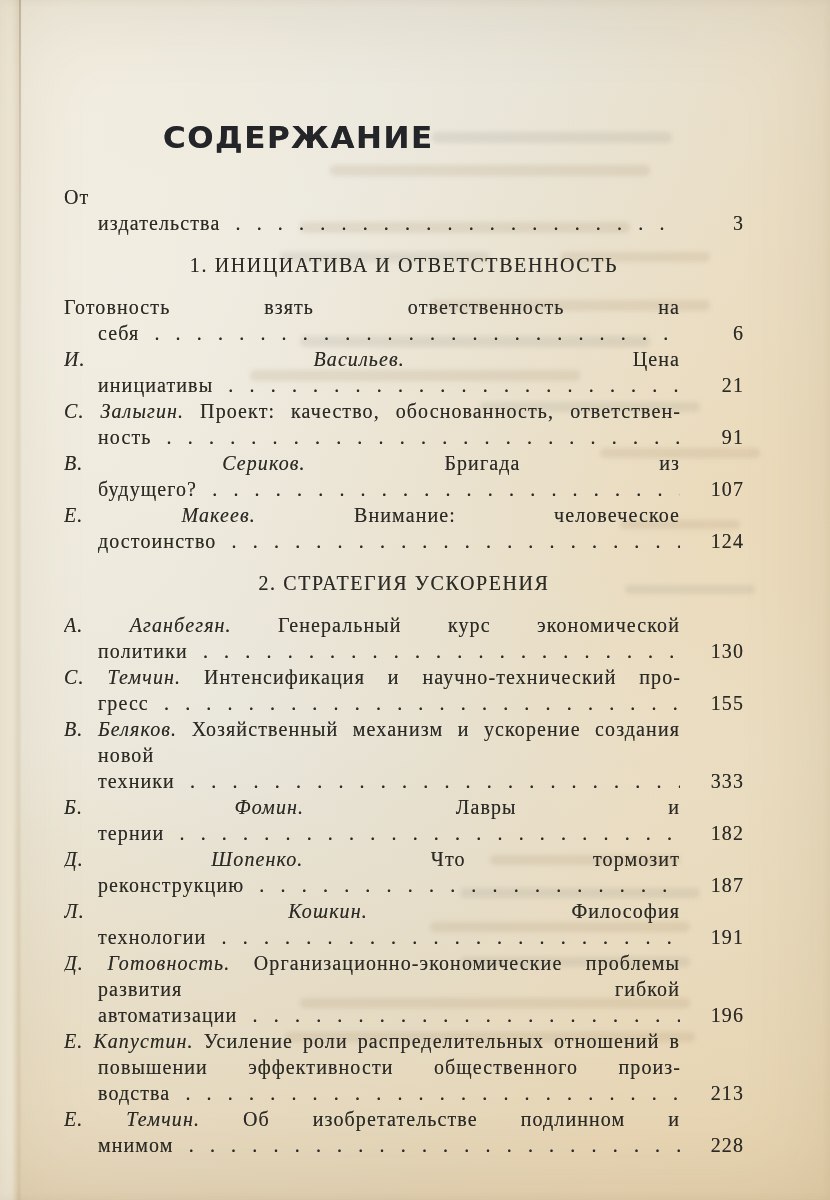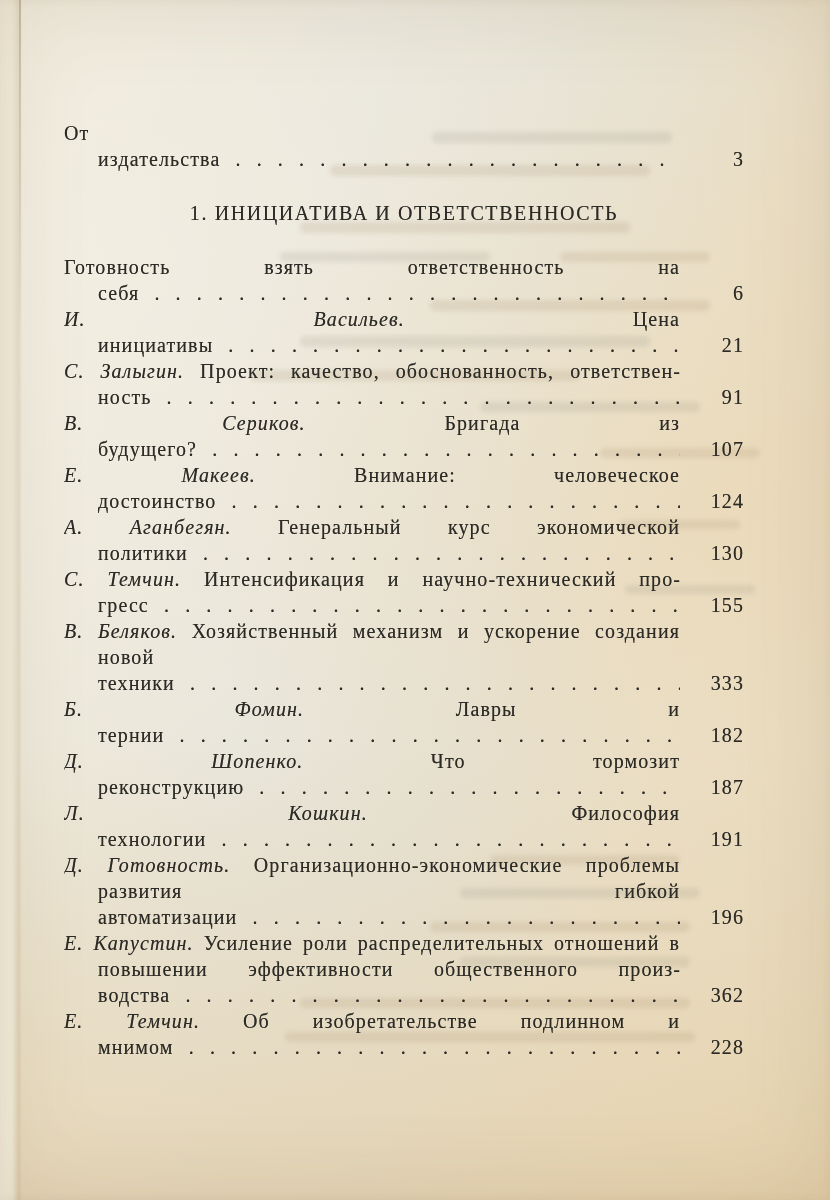--- a/index.html
+++ b/index.html
@@ -38,21 +38,21 @@
     color:#2b2a25; font-size:20px; line-height:26px; letter-spacing:1.1px;
     text-shadow: 0 0 0.5px rgba(43,42,38,0.55);
   }
 
   .title {
     margin:0 0 30px 99px;
     font-family:"DejaVu Sans", sans-serif; font-weight:bold;
     font-size:31px; line-height:34px; letter-spacing:1.5px; color:#242529;
   }
 
-  .heading { text-align:center; margin:28px 0; letter-spacing:1.6px; white-space:nowrap; }
+  .heading { text-align:center; margin:16px 0; letter-spacing:1.6px; white-space:nowrap; }
 
   .entry { position:relative; padding-right:64px; }
   .entry .inner {
     text-align:justify; overflow:hidden;
     padding-left:34px; text-indent:-34px;
   }
   .author { font-style:italic; }
   .dots { white-space:nowrap; word-spacing:9px; }
   .pg { position:absolute; right:0; bottom:0; line-height:26px; }
 
@@ -82,20 +82,21 @@
     <div class="ghost g-warm" style="left:490px;top:855px;width:190px;height:10px;"></div>
     <div class="ghost g-cool" style="left:460px;top:888px;width:240px;height:10px;"></div>
     <div class="ghost g-warm" style="left:430px;top:922px;width:260px;height:10px;"></div>
     <div class="ghost g-cool" style="left:460px;top:957px;width:230px;height:10px;"></div>
     <div class="ghost g-warm" style="left:300px;top:998px;width:390px;height:10px;"></div>
     <div class="ghost g-warm" style="left:285px;top:1032px;width:410px;height:10px;"></div>
   </div>
 
   <div class="content">
 
+    <h1 class="title">СОДЕРЖАНИЕ</h1>
 
     <div class="entry front">
       <div class="inner"><span class="etitle">От издательства</span><span class="dots">&nbsp;. . . . . . . . . . . . . . . . . . . . . . . . . . . . . . . . . . . . . . . . . . . . . . . . . . . . . . . . . . . . </span></div>
       <span class="pg">3</span>
     </div>
 
     <div id="sections">
         <div class="heading">1. ИНИЦИАТИВА И ОТВЕТСТВЕННОСТЬ</div>
         <div class="entry">
           <div class="inner"><span class="etitle">Готовность взять ответственность на себя</span><span class="dots">&nbsp;. . . . . . . . . . . . . . . . . . . . . . . . . . . . . . . . . . . . . . . . . . . . . . . . . . . . . . . . . . . . </span></div>
@@ -110,20 +111,21 @@
           <span class="pg">91</span>
         </div>
         <div class="entry">
           <div class="inner"><span class="author">В. Сериков.</span> <span class="etitle">Бригада из будущего?</span><span class="dots">&nbsp;. . . . . . . . . . . . . . . . . . . . . . . . . . . . . . . . . . . . . . . . . . . . . . . . . . . . . . . . . . . . </span></div>
           <span class="pg">107</span>
         </div>
         <div class="entry">
           <div class="inner"><span class="author">Е. Макеев.</span> <span class="etitle">Внимание: человеческое достоинство</span><span class="dots">&nbsp;. . . . . . . . . . . . . . . . . . . . . . . . . . . . . . . . . . . . . . . . . . . . . . . . . . . . . . . . . . . . </span></div>
           <span class="pg">124</span>
         </div>
+        <div class="heading">2. СТРАТЕГИЯ УСКОРЕНИЯ</div>
         <div class="entry">
           <div class="inner"><span class="author">А. Аганбегян.</span> <span class="etitle">Генеральный курс экономической политики</span><span class="dots">&nbsp;. . . . . . . . . . . . . . . . . . . . . . . . . . . . . . . . . . . . . . . . . . . . . . . . . . . . . . . . . . . . </span></div>
           <span class="pg">130</span>
         </div>
         <div class="entry">
           <div class="inner"><span class="author">С. Темчин.</span> <span class="etitle">Интенсификация и научно-технический про­гресс</span><span class="dots">&nbsp;. . . . . . . . . . . . . . . . . . . . . . . . . . . . . . . . . . . . . . . . . . . . . . . . . . . . . . . . . . . . </span></div>
           <span class="pg">155</span>
         </div>
         <div class="entry">
           <div class="inner"><span class="author">В. Беляков.</span> <span class="etitle">Хозяйственный механизм и ускорение создания новой техники</span><span class="dots">&nbsp;. . . . . . . . . . . . . . . . . . . . . . . . . . . . . . . . . . . . . . . . . . . . . . . . . . . . . . . . . . . . </span></div>
@@ -140,21 +142,21 @@
         <div class="entry">
           <div class="inner"><span class="author">Л. Кошкин.</span> <span class="etitle">Философия технологии</span><span class="dots">&nbsp;. . . . . . . . . . . . . . . . . . . . . . . . . . . . . . . . . . . . . . . . . . . . . . . . . . . . . . . . . . . . </span></div>
           <span class="pg">191</span>
         </div>
         <div class="entry">
           <div class="inner"><span class="author">Д. Готовность.</span> <span class="etitle">Организационно-экономические проблемы развития гибкой автоматизации</span><span class="dots">&nbsp;. . . . . . . . . . . . . . . . . . . . . . . . . . . . . . . . . . . . . . . . . . . . . . . . . . . . . . . . . . . . </span></div>
           <span class="pg">196</span>
         </div>
         <div class="entry">
           <div class="inner"><span class="author">Е. Капустин.</span> <span class="etitle">Усиление роли распределительных отноше­ний в повышении эффективности общественного произ­водства</span><span class="dots">&nbsp;. . . . . . . . . . . . . . . . . . . . . . . . . . . . . . . . . . . . . . . . . . . . . . . . . . . . . . . . . . . . </span></div>
-          <span class="pg">362</span>
+          <span class="pg">213</span>
         </div>
         <div class="entry">
           <div class="inner"><span class="author">Е. Темчин.</span> <span class="etitle">Об изобретательстве подлинном и мнимом</span><span class="dots">&nbsp;. . . . . . . . . . . . . . . . . . . . . . . . . . . . . . . . . . . . . . . . . . . . . . . . . . . . . . . . . . . . </span></div>
           <span class="pg">228</span>
         </div>
       </div>
 
   </div>
 </div>
 

